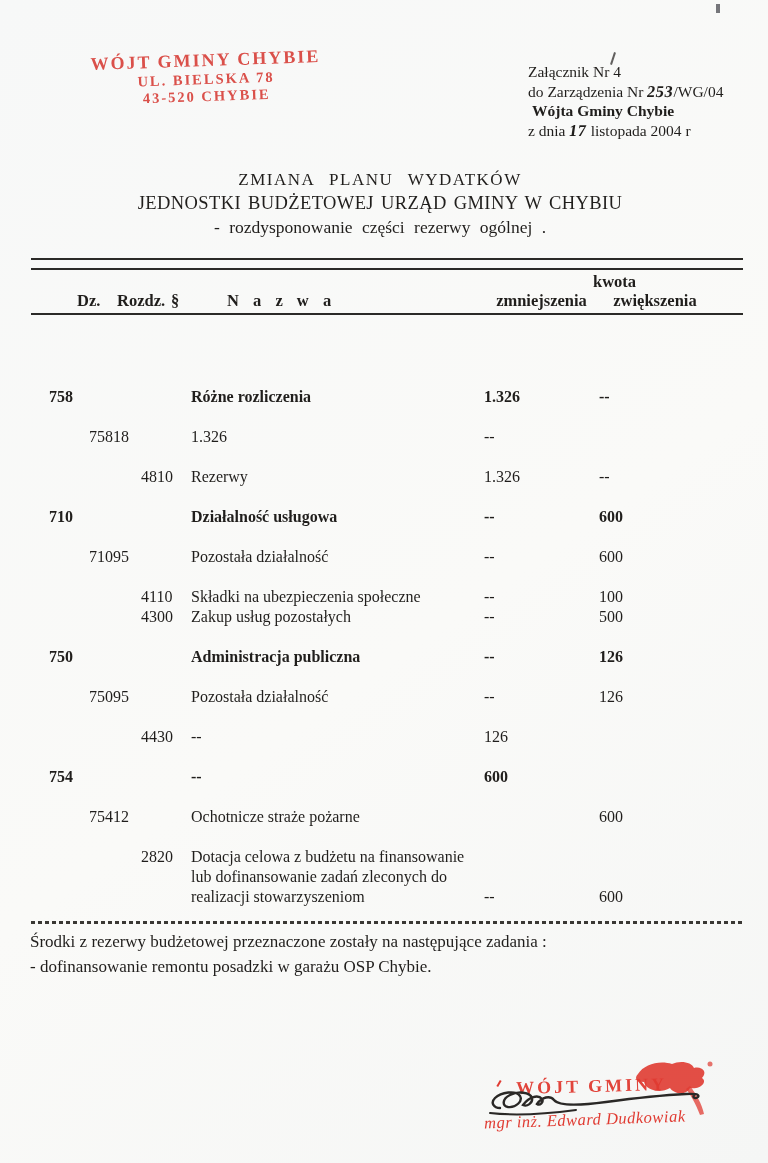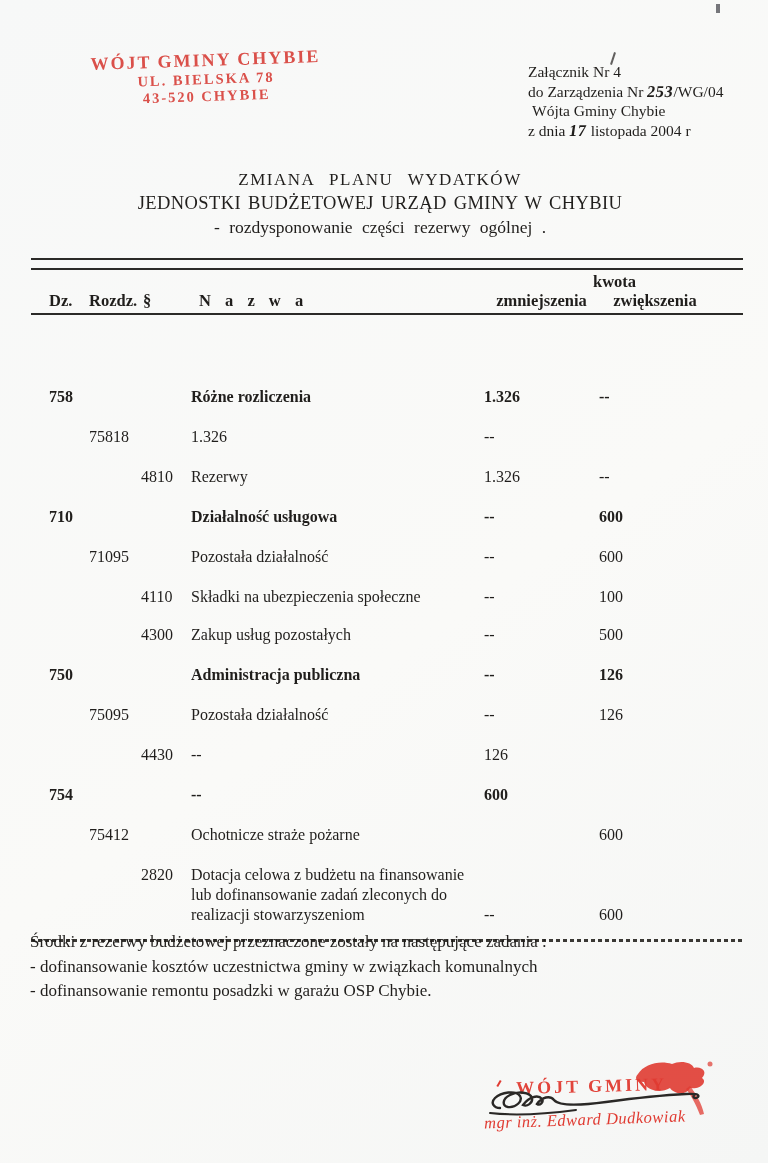--- a/index.html
+++ b/index.html
@@ -12,43 +12,43 @@
   
   .stamp-top{position:absolute;left:86px;top:50px;width:240px;color:#d8423c;
     transform:rotate(-2deg);text-align:center;opacity:.92;}
   .stamp-top .s1{font-size:18px;font-weight:700;letter-spacing:2px;white-space:nowrap;}
   .stamp-top .s2,.stamp-top .s3{font-size:14.5px;font-weight:700;letter-spacing:2px;white-space:nowrap;}
   
   .corner-mark{position:absolute;left:716px;top:4px;width:4px;height:9px;background:#4a4a52;opacity:.75;}
   .slash-mark{position:absolute;left:612px;top:52px;width:2px;height:13px;background:#3c3a38;transform:rotate(18deg);opacity:.8;}
   
   .attachment{position:absolute;left:528px;top:62px;font-size:15.5px;line-height:19.5px;white-space:nowrap;}
-  .attachment .ind{padding-left:4px;}
+  .attachment .ind{padding-left:4px;font-weight:bold;}
   .hand{display:inline-block;font-weight:700;font-size:16.5px;letter-spacing:.5px;transform:skewX(-8deg);}
   
   .title{position:absolute;left:0;top:170px;width:760px;text-align:center;}
   .title .t1{font-size:17px;letter-spacing:1.5px;word-spacing:9px;}
   .title .t2{font-size:18.5px;letter-spacing:.4px;word-spacing:2px;margin-top:3px;}
   .title .t3{font-size:17.5px;word-spacing:5px;margin-top:3px;}
   
   .tbl{position:absolute;left:31px;top:258px;width:712px;}
   .rule-double{height:8px;border-top:2px solid #2b2a28;border-bottom:2px solid #2b2a28;}
   .rule-single{border-top:2px solid #2b2a28;}
   .thead{display:grid;grid-template-columns:40px 52px 50px 293px 227px;
     padding-left:18px;align-items:end;padding-top:2px;padding-bottom:3px;font-weight:700;font-size:16.5px;}
-  .thead .hl{align-self:end;line-height:19px;}
+  .thead .hl{align-self:end;line-height:19px;margin-left:28px;}
   .thead .h-name{letter-spacing:5px;padding-left:8px;}
   .thead .h-par{padding-left:2px;}
   .kwota-block{text-align:center;line-height:19px;}
   .kwota-word{padding-left:34px;}
   .kwota-cols{display:grid;grid-template-columns:115px 112px;}
   .rows{padding-top:52px;}
   .trow{display:grid;grid-template-columns:40px 52px 50px 293px 115px 112px;
     padding-left:18px;margin-top:20px;line-height:20px;font-size:16px;}
-  .trow.sm{margin-top:18px;}
+  .trow.sm{margin-top:0;}
   .trow.bold{font-weight:700;}
   .c{align-self:start;}
   .c.amt{align-self:end;text-align:left;}
   .dashed{margin-top:14px;height:3px;
     background:repeating-linear-gradient(90deg,#3a3834 0 4px,transparent 4px 7px);}
   
   .notes{position:absolute;left:30px;top:930px;width:660px;font-size:17px;line-height:24.5px;}
   
   .stamp-bottom{position:absolute;left:480px;top:1066px;width:290px;height:95px;}
   .sb-title{position:absolute;left:36px;top:10px;font-size:18px;font-weight:700;
@@ -226,21 +226,20 @@
     <div class="c amt">--</div>
     <div class="c amt">600</div>
   </div>
       </div>
     <div class="dashed"></div>
   </div>
 
   <div class="notes">
     <div>Środki z rezerwy budżetowej przeznaczone zostały na następujące zadania :</div>
     <div id="bullets">
-        <div>-  dofinansowanie kosztów uczestnictwa gminy w związkach komunalnych</div>
         <div>-  dofinansowanie  remontu posadzki  w garażu OSP Chybie.</div>
       </div>
   </div>
 
   <div class="stamp-bottom">
     <div class="sb-tick"></div>
     <div class="sb-title">WÓJT GMINY</div>
     <svg class="sb-blob" width="90" height="70" viewBox="0 0 90 70">
       <path d="M8,18 C14,8 30,4 42,8 C50,4 62,6 64,12 C72,10 78,16 72,22 C78,26 70,34 60,32 C56,40 44,38 40,32 C30,38 16,34 14,26 C6,26 4,22 8,18 Z" fill="#e03b32" opacity="0.9"></path>
       <path d="M60,30 C66,38 72,48 74,58 L70,59 C66,48 60,38 56,33 Z" fill="#e03b32" opacity="0.75"></path>

